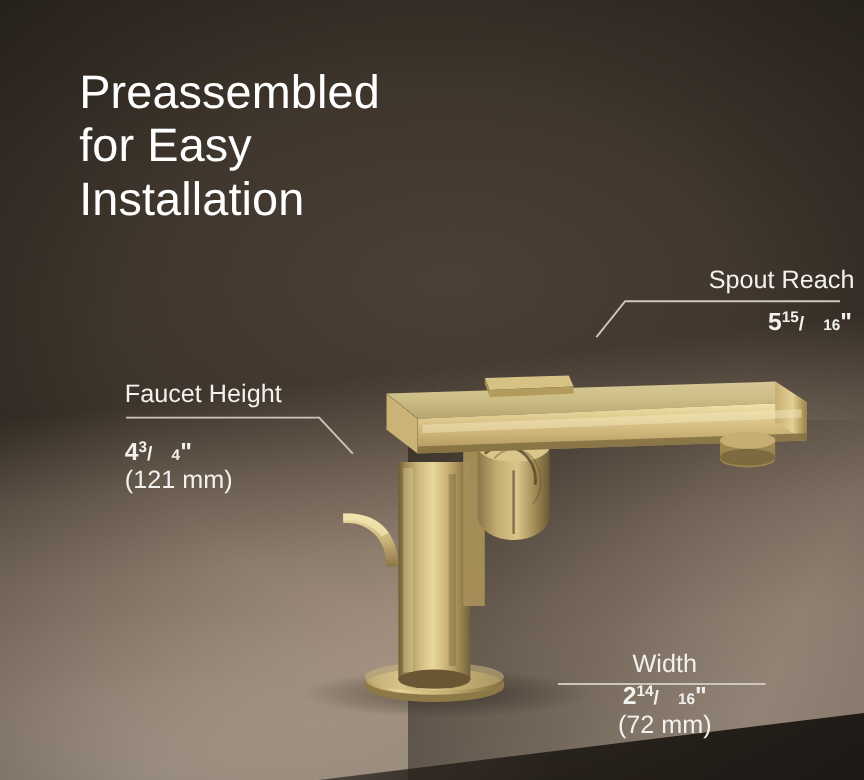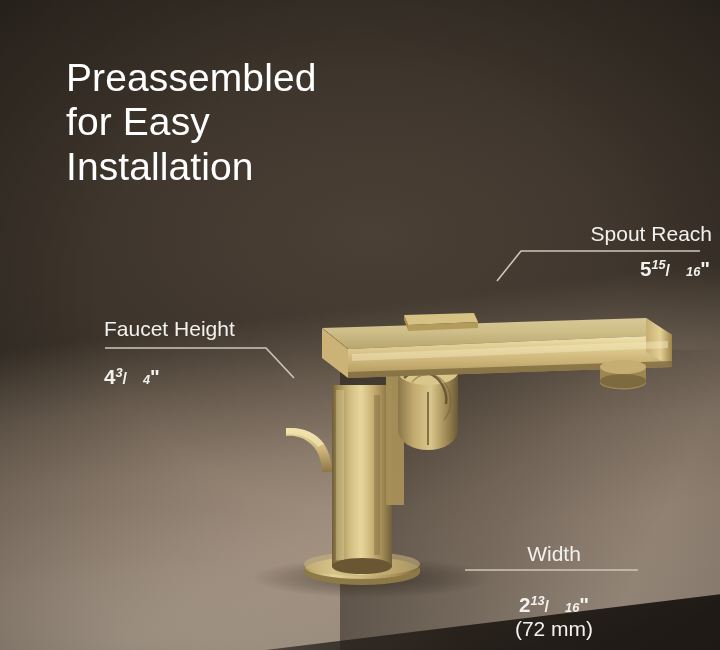--- a/index.html
+++ b/index.html
@@ -92,35 +92,34 @@
     white-space: nowrap;
   }
   .frac {
     font-weight: 700;
     font-size: 0.98em;
   }
   .frac sup, .frac sub {
     font-size: 0.62em;
     font-weight: 700;
     line-height: 0;
-    font-style: italic;
   }
   .frac sup { vertical-align: 0.52em; }
   .frac sub { vertical-align: 0.02em; padding-left: 16px; }
   .frac .slash { font-weight: 700; font-size: 0.78em; }
 
   .callout-spout { right: 8px; top: 222px; text-align: right; }
   .callout-spout .title { margin-bottom: 12px; }
   .callout-spout .imperial { margin-right: 2px; }
 
   .callout-height { left: 104px; top: 317px; text-align: left; }
   .callout-height .title { margin-bottom: 25px; }
 
   .callout-width { left: 466px; top: 542px; width: 176px; text-align: center; }
-  .callout-width .title { margin-bottom: 28px; }
+  .callout-width .title { margin-bottom: 4px; }
 
   
   .leaders { position: absolute; inset: 0; pointer-events: none; }
 
   
   .faucet { position: absolute; left: 0; top: 0; width: 720px; height: 650px; }
 </style>
 </head>
 <body>
 
@@ -255,21 +254,22 @@
 Installation</div>
 
   <div class="callout callout-spout">
     <div class="title">Spout Reach</div>
     <div class="imperial"><span class="frac"><span>5</span><sup>15</sup><span class="slash">/</span><sub>16</sub><span>"</span></span></div>
   </div>
 
   <div class="callout callout-height">
     <div class="title">Faucet Height</div>
     <div class="imperial"><span class="frac"><span>4</span><sup>3</sup><span class="slash">/</span><sub>4</sub><span>"</span></span></div>
+    <div class="metric">(121 mm)</div>
   </div>
 
   <div class="callout callout-width">
     <div class="title">Width</div>
-    <div class="imperial"><span class="frac"><span>2</span><sup>13</sup><span class="slash">/</span><sub>16</sub><span>"</span></span></div>
+    <div class="imperial"><span class="frac"><span>2</span><sup>14</sup><span class="slash">/</span><sub>16</sub><span>"</span></span></div>
     <div class="metric">(72 mm)</div>
   </div>
 
 </div>
 
 </body></html>

